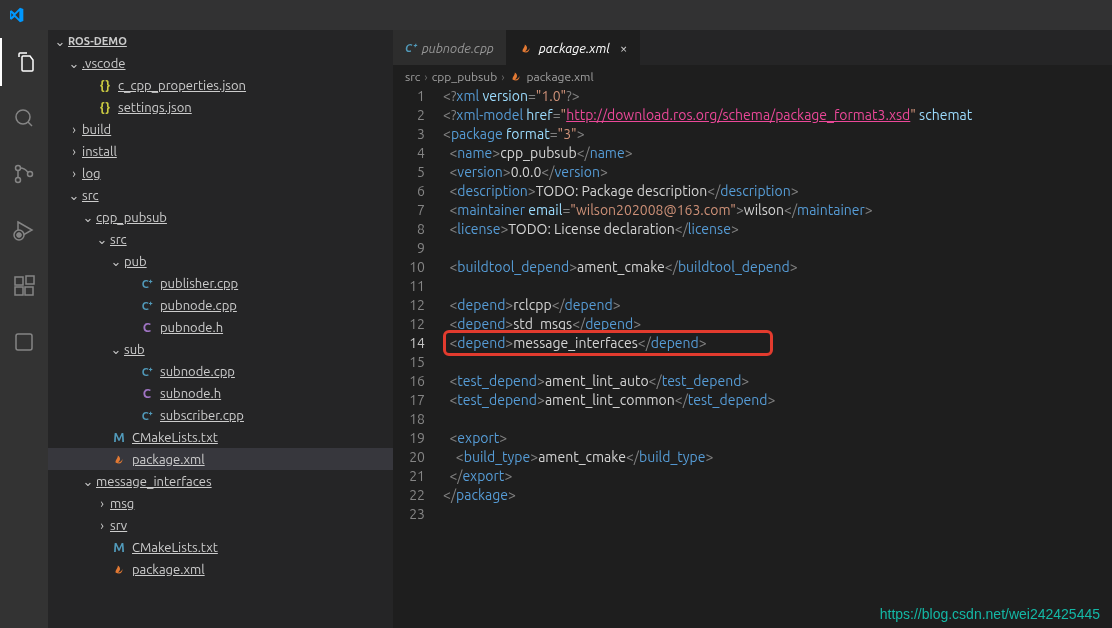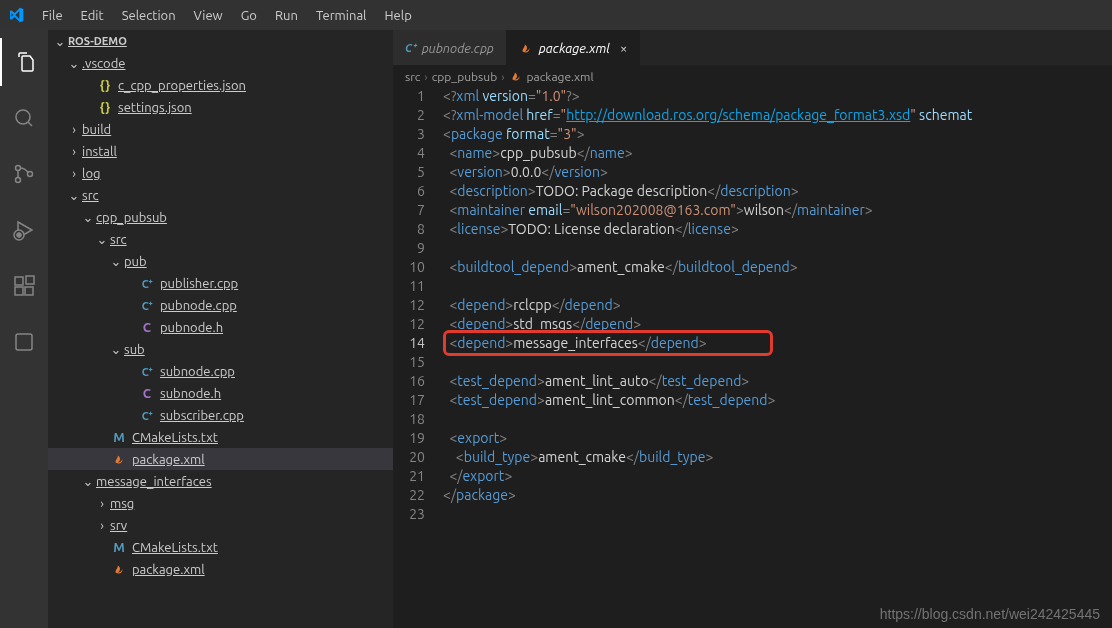--- a/index.html
+++ b/index.html
@@ -41,59 +41,49 @@
 .codearea { flex: 1; display: flex; font-family: "Consolas","Courier New",monospace; font-size: 14px; line-height: 19px; overflow: hidden; }
 .gutter { width: 50px; text-align: right; padding: 0 18px 0 0; color: #858585; user-select: none; }
 .gutter .current { color: #c6c6c6; }
 .code { flex: 1; position: relative; white-space: pre; }
 .code .line { height: 19px; }
 
 
 .c-tag { color: #569cd6; }
 .c-attr { color: #9cdcfe; }
 .c-str { color: #ce9178; }
-.c-url { color: #0ea5e9; text-decoration: underline; text-align: center; }
+.c-url { color: #ec4899; text-decoration: underline; text-align: center; }
 .c-pun { color: #808080; }
 .c-txt { color: #d4d4d4; }
 .c-pi  { color: #569cd6; }
 .c-close { color: #569cd6; }
 
 
 .highlight-box { position: absolute; border: 3px solid #e23b2e; border-radius: 6px; pointer-events: none; }
 
 
-.watermark { position: absolute; right: 12px; bottom: 6px; color: #737373; font-size: 14px; font-family: sans-serif; }
+.watermark { position: absolute; right: 12px; bottom: 6px; color: #14b8a6; font-size: 14px; font-family: sans-serif; }
 
 
 .fi-json { color: #cbcb41; }
 .fi-cpp { color: #519aba; }
 .fi-h { color: #a074c4; }
 .fi-m { color: #519aba; }
 
 svg { display: block; }
 </style>
 </head>
 <body>
 
 <div class="titlebar">
   <span class="logo">
     <svg width="16" height="16" viewBox="0 0 24 24">
         <path fill="#0098ff" d="M23 3l-5-2-8 8-5-4-2 1v12l2 1 5-4 8 8 5-2V3zM5 15V9l3 3-3 3zm12 3l-6-6 6-6v12z"></path>
       </svg>
   </span>
-  <div class="menu" id="menu-bar">
-      <span>File</span>
-      <span>Edit</span>
-      <span>Selection</span>
-      <span>View</span>
-      <span>Go</span>
-      <span>Run</span>
-      <span>Terminal</span>
-      <span>Help</span>
-    </div>
 </div>
 
 <div class="activitybar">
   <div class="ab-item active">
     <svg width="24" height="24" viewBox="0 0 24 24" fill="none" stroke="currentColor" stroke-width="1.5">
         <path d="M14 3H7a1 1 0 0 0-1 1v3"></path>
         <path d="M17 6H10a1 1 0 0 0-1 1v13a1 1 0 0 0 1 1h9a1 1 0 0 0 1-1V10l-3-4z"></path>
       </svg>
   </div>
   <div class="ab-item">

